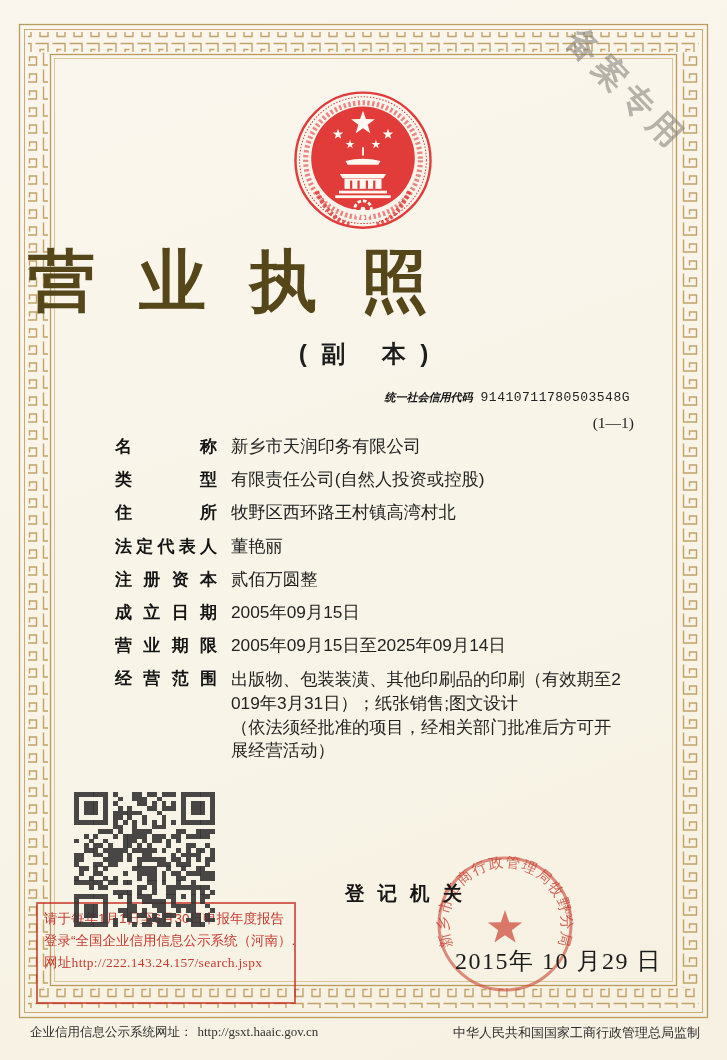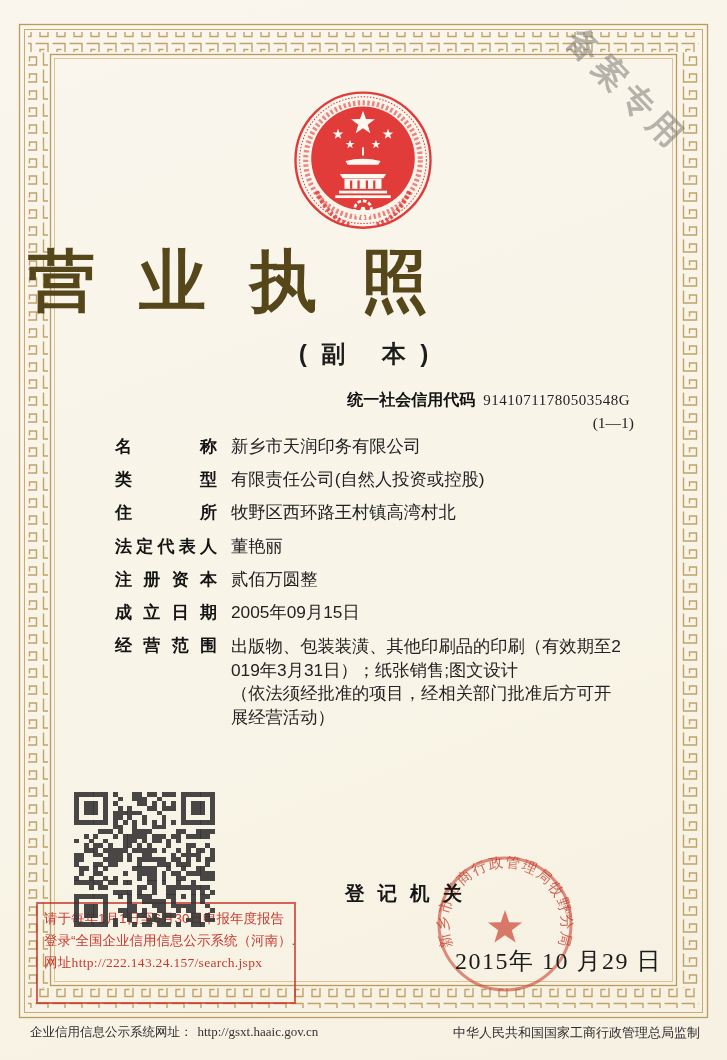--- a/index.html
+++ b/index.html
@@ -13,22 +13,22 @@
         font-size:33px;font-weight:600;letter-spacing:6px;white-space:nowrap;
         color:rgba(125,122,116,0.55);}
   .emblem{position:absolute;left:289px;top:88px;z-index:3;}
   .title{position:absolute;left:0;top:236px;width:727px;z-index:3;
         font-size:67px;font-weight:bold;color:#56471b;letter-spacing:44px;padding-left:28px;}
   .title span{margin-right:-44px;}
   .subtitle{position:absolute;left:0;top:338px;width:727px;text-align:center;z-index:3;
         font-size:24px;font-weight:600;color:#1d1d1d;letter-spacing:11px;font-family:Liberation Mono, monospace;}
   .subtitle span{margin-right:-11px;}
   .credit-line{position:absolute;top:390px;right:97px;z-index:3;display:flex;align-items:baseline;gap:8px;}
-  .credit-label{font-size:16px;font-weight:bold;color:#111;}
-  .credit-code{font-family:Liberation Serif, serif;font-size:15px;color:#222;letter-spacing:0.5px;}
+  .credit-label{font-size:11px;font-weight:bold;color:#111;font-style:italic;}
+  .credit-code{font-family:Liberation Mono, monospace;font-size:13px;color:#222;letter-spacing:0.5px;}
   .page-no{position:absolute;top:414px;right:93px;z-index:3;
         font-family:"Liberation Serif","DejaVu Serif",serif;font-size:15.5px;color:#222;}
   .fields{position:absolute;left:115px;top:436px;width:562px;z-index:3;}
   .f-row{display:flex;margin-bottom:12.2px;}
   .f-label{width:102px;flex-shrink:0;margin-right:14px;font-weight:bold;font-size:17px;
         color:#141414;line-height:21px;text-align:justify;text-align-last:justify;}
   .f-value{font-size:17.3px;color:#222;line-height:21px;white-space:pre-wrap;}
   .f-row.multi .f-value{line-height:23.6px;}
   .qr{position:absolute;left:74px;top:792px;z-index:9;}
   .red-box{position:absolute;left:36px;top:902px;width:246px;height:92px;z-index:8;
@@ -133,20 +133,24 @@
       <span class="f-label">法定代表人</span>
       <span class="f-value">董艳丽</span>
     </div>
     <div class="f-row">
       <span class="f-label">注册资本</span>
       <span class="f-value">贰佰万圆整</span>
     </div>
     <div class="f-row">
       <span class="f-label">成立日期</span>
       <span class="f-value">2005年09月15日</span>
+    </div>
+    <div class="f-row">
+      <span class="f-label">营业期限</span>
+      <span class="f-value">2005年09月15日至2025年09月14日</span>
     </div>
     <div class="f-row multi">
       <span class="f-label">经营范围</span>
       <span class="f-value">出版物、包装装潢、其他印刷品的印刷（有效期至2
 019年3月31日）；纸张销售;图文设计
 （依法须经批准的项目，经相关部门批准后方可开
 展经营活动）</span>
     </div>
   </div>
 

